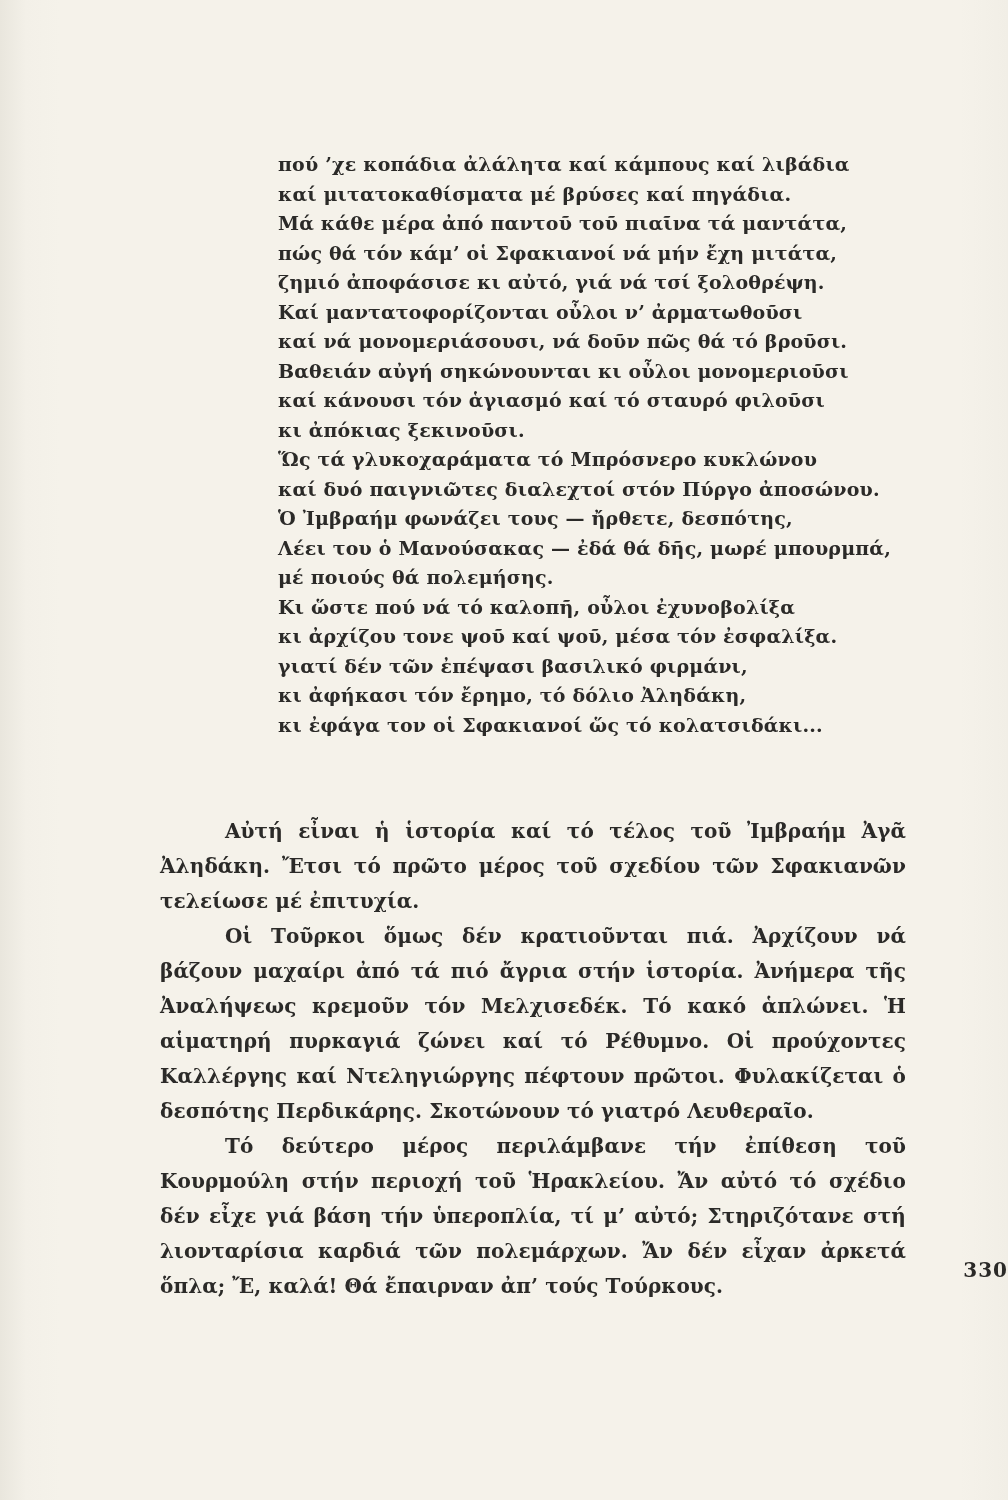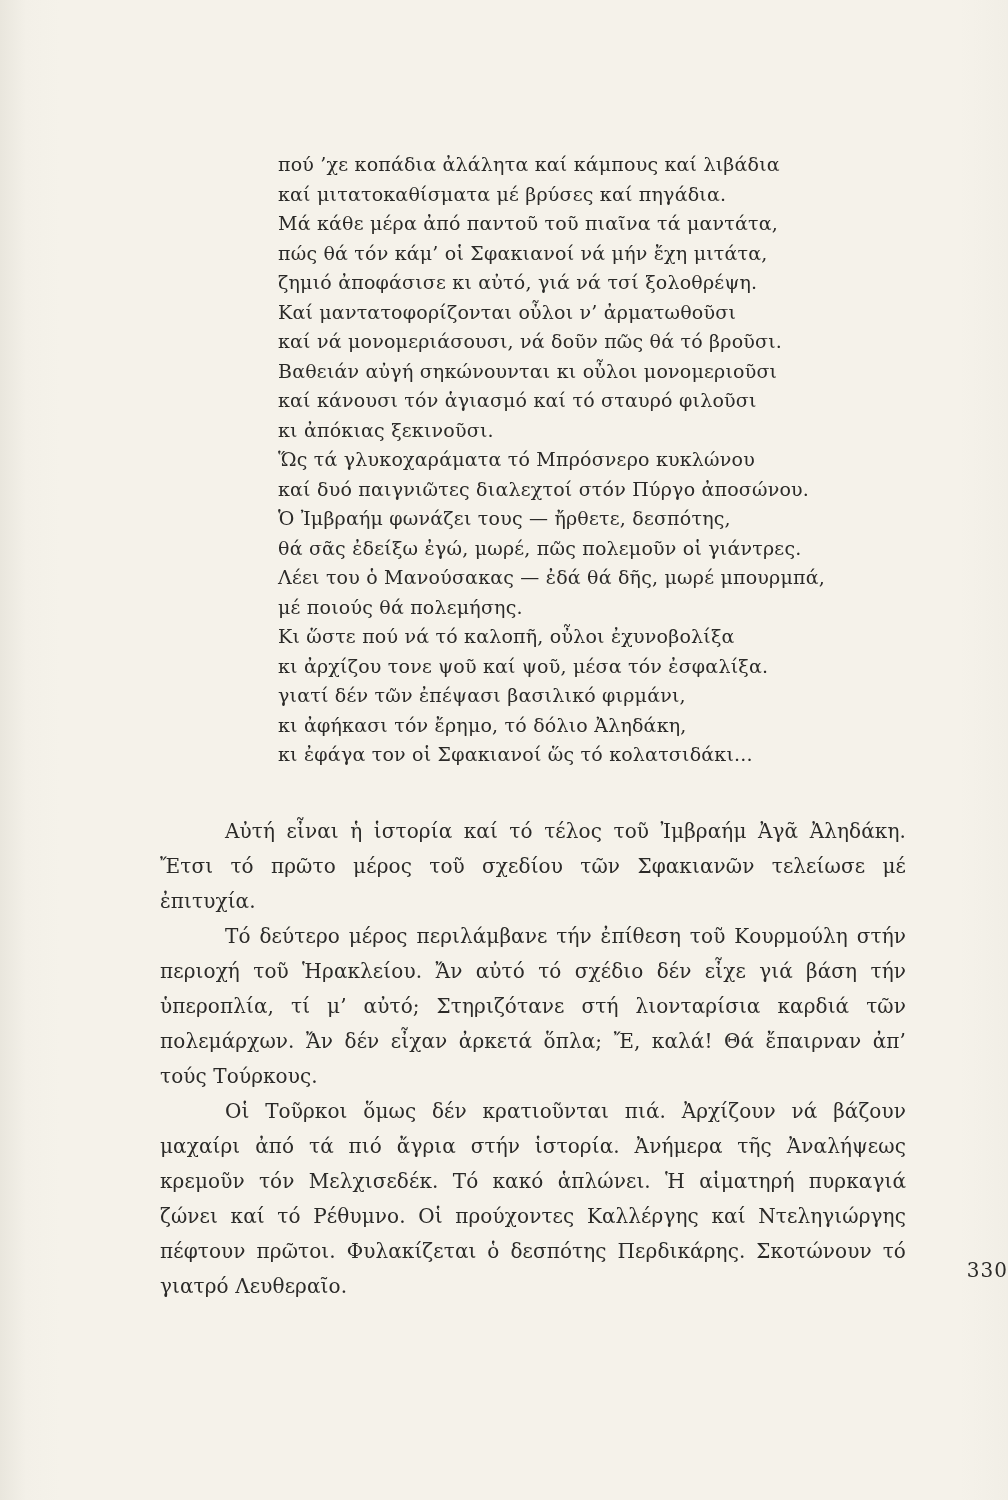--- a/index.html
+++ b/index.html
@@ -12,20 +12,21 @@
     position: relative;
     background: #f4f1e9;
     font-family: "DejaVu Serif", "Liberation Serif", serif;
     color: #2b2a28;
     overflow: hidden;
   }
   .page {
     position: absolute;
     inset: 0;
     background: linear-gradient(90deg, #e9e6dd 0px, #f3f0e8 26px, #f5f2ea 60px, #f5f2ea 960px, #f1eee6 1008px);
+    font-weight: bold;
   }
   .verse {
     position: absolute;
     left: 278px;
     top: 150px;
     width: 600px;
     font-size: 19px;
     line-height: 29.5px;
     letter-spacing: 0.2px;
   }
@@ -67,30 +68,29 @@
       <div class="verse-line">πώς θά τόν κάμ’ οἱ Σφακιανοί νά μήν ἔχη μιτάτα,</div>
       <div class="verse-line">ζημιό ἀποφάσισε κι αὐτό, γιά νά τσί ξολοθρέψη.</div>
       <div class="verse-line">Καί μαντατοφορίζονται οὖλοι ν’ ἀρματωθοῦσι</div>
       <div class="verse-line">καί νά μονομεριάσουσι, νά δοῦν πῶς θά τό βροῦσι.</div>
       <div class="verse-line">Βαθειάν αὐγή σηκώνουνται κι οὖλοι μονομεριοῦσι</div>
       <div class="verse-line">καί κάνουσι τόν ἁγιασμό καί τό σταυρό φιλοῦσι</div>
       <div class="verse-line">κι ἀπόκιας ξεκινοῦσι.</div>
       <div class="verse-line">Ὥς τά γλυκοχαράματα τό Μπρόσνερο κυκλώνου</div>
       <div class="verse-line">καί δυό παιγνιῶτες διαλεχτοί στόν Πύργο ἀποσώνου.</div>
       <div class="verse-line">Ὁ Ἰμβραήμ φωνάζει τους — ἤρθετε, δεσπότης,</div>
-      <div class="verse-line">θά σᾶς ἐδείξω ἐγώ, μωρέ, πῶς πολεμοῦν οἱ γιάντρες.</div>
       <div class="verse-line">Λέει του ὁ Μανούσακας — ἐδά θά δῆς, μωρέ μπουρμπά,</div>
       <div class="verse-line">μέ ποιούς θά πολεμήσης.</div>
       <div class="verse-line">Κι ὥστε πού νά τό καλοπῆ, οὖλοι ἐχυνοβολίξα</div>
       <div class="verse-line">κι ἀρχίζου τονε ψοῦ καί ψοῦ, μέσα τόν ἐσφαλίξα.</div>
       <div class="verse-line">γιατί δέν τῶν ἐπέψασι βασιλικό φιρμάνι,</div>
       <div class="verse-line">κι ἀφήκασι τόν ἔρημο, τό δόλιο Ἀληδάκη,</div>
       <div class="verse-line">κι ἐφάγα τον οἱ Σφακιανοί ὥς τό κολατσιδάκι...</div>
     </div>
 
   <div class="prose">
       <div class="paragraph">Αὐτή εἶναι ἡ ἱστορία καί τό τέλος τοῦ Ἰμβραήμ Ἀγᾶ Ἀληδάκη. Ἔτσι τό πρῶτο μέρος τοῦ σχεδίου τῶν Σφακιανῶν τελείωσε μέ ἐπιτυχία.</div>
+      <div class="paragraph">Οἱ Τοῦρκοι ὅμως δέν κρατιοῦνται πιά. Ἀρχίζουν νά βάζουν μαχαίρι ἀπό τά πιό ἄγρια στήν ἱστορία. Ἀνήμερα τῆς Ἀναλήψεως κρεμοῦν τόν Μελχισεδέκ. Τό κακό ἁπλώνει. Ἡ αἱματηρή πυρκαγιά ζώνει καί τό Ρέθυμνο. Οἱ προύχοντες Καλλέργης καί Ντεληγιώργης πέφτουν πρῶτοι. Φυλακίζεται ὁ δεσπότης Περδικάρης. Σκοτώνουν τό γιατρό Λευθεραῖο.</div>
       <div class="paragraph">Τό δεύτερο μέρος περιλάμβανε τήν ἐπίθεση τοῦ Κουρμούλη στήν περιοχή τοῦ Ἡρακλείου. Ἄν αὐτό τό σχέδιο δέν εἶχε γιά βάση τήν ὑπεροπλία, τί μ’ αὐτό; Στηριζότανε στή λιονταρίσια καρδιά τῶν πολεμάρχων. Ἄν δέν εἶχαν ἀρκετά ὅπλα; Ἔ, καλά! Θά ἔπαιρναν ἀπ’ τούς Τούρκους.</div>
-      <div class="paragraph">Οἱ Τοῦρκοι ὅμως δέν κρατιοῦνται πιά. Ἀρχίζουν νά βάζουν μαχαίρι ἀπό τά πιό ἄγρια στήν ἱστορία. Ἀνήμερα τῆς Ἀναλήψεως κρεμοῦν τόν Μελχισεδέκ. Τό κακό ἁπλώνει. Ἡ αἱματηρή πυρκαγιά ζώνει καί τό Ρέθυμνο. Οἱ προύχοντες Καλλέργης καί Ντεληγιώργης πέφτουν πρῶτοι. Φυλακίζεται ὁ δεσπότης Περδικάρης. Σκοτώνουν τό γιατρό Λευθεραῖο.</div>
     </div>
 
   <div class="page-number">330</div>
 </div>
 
 </body></html>

